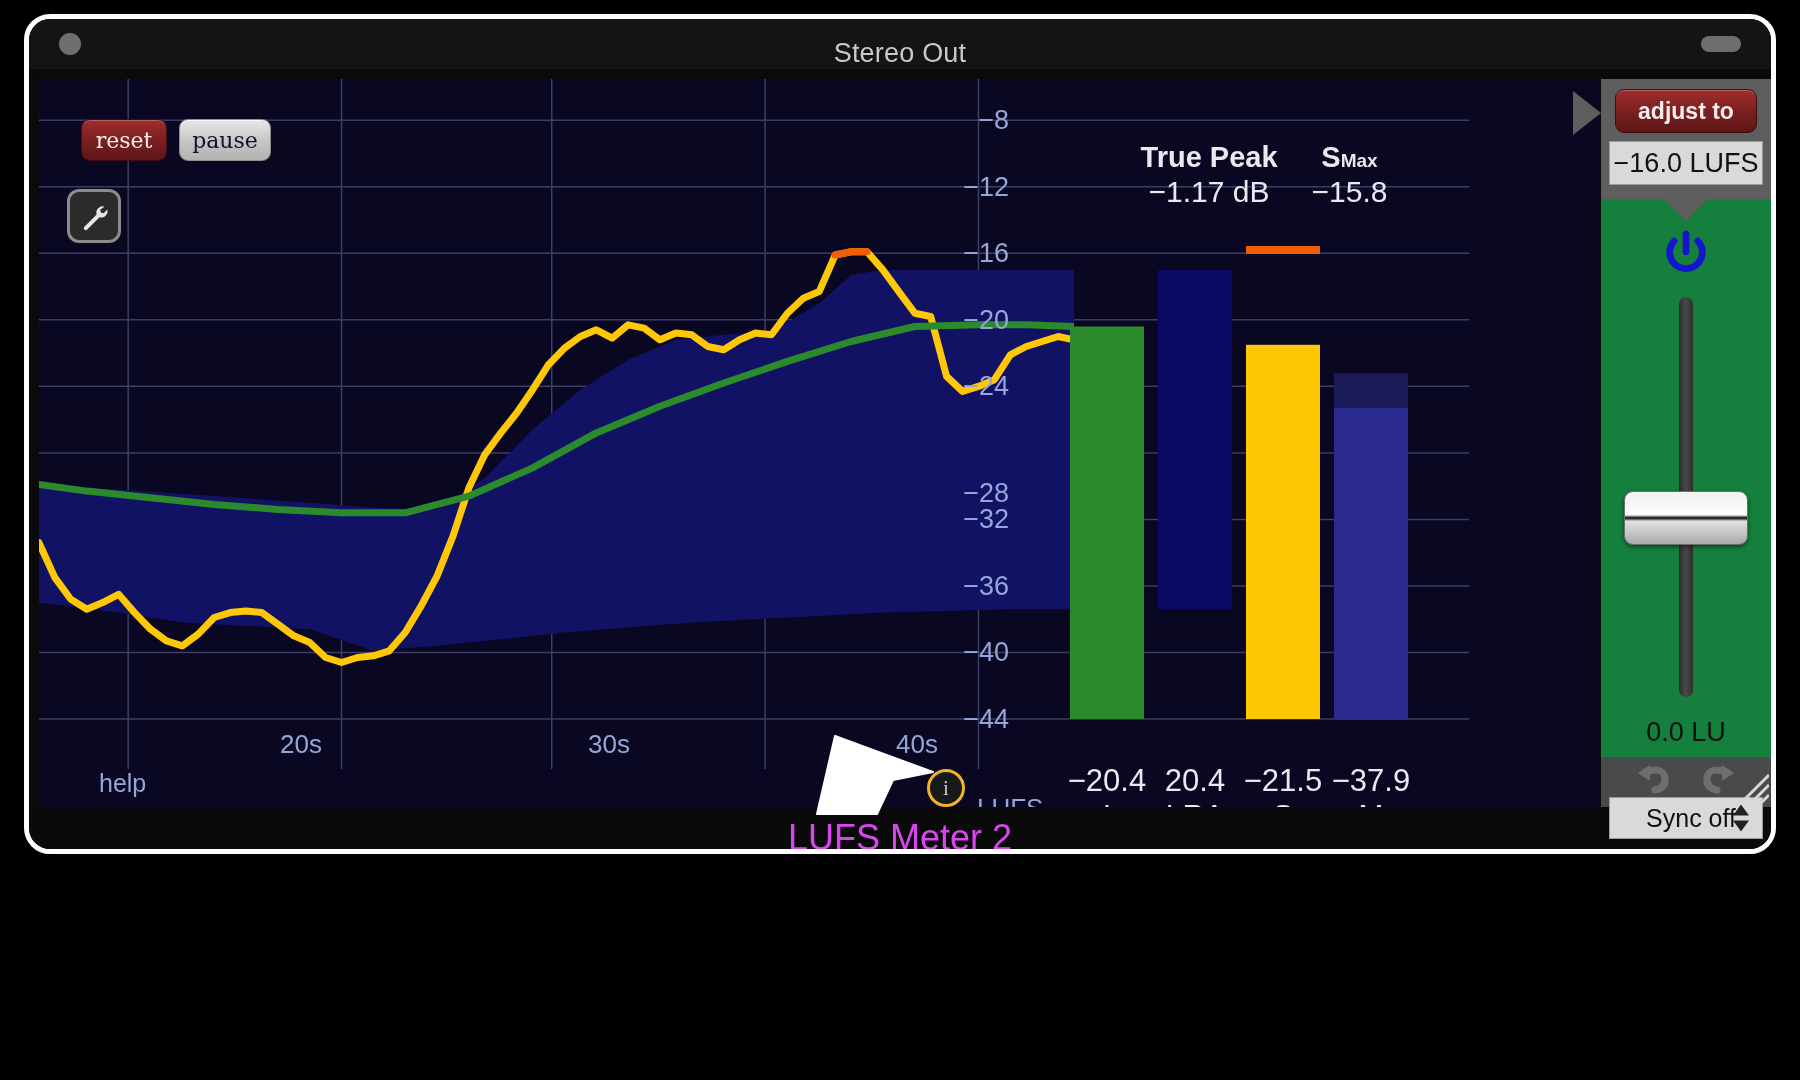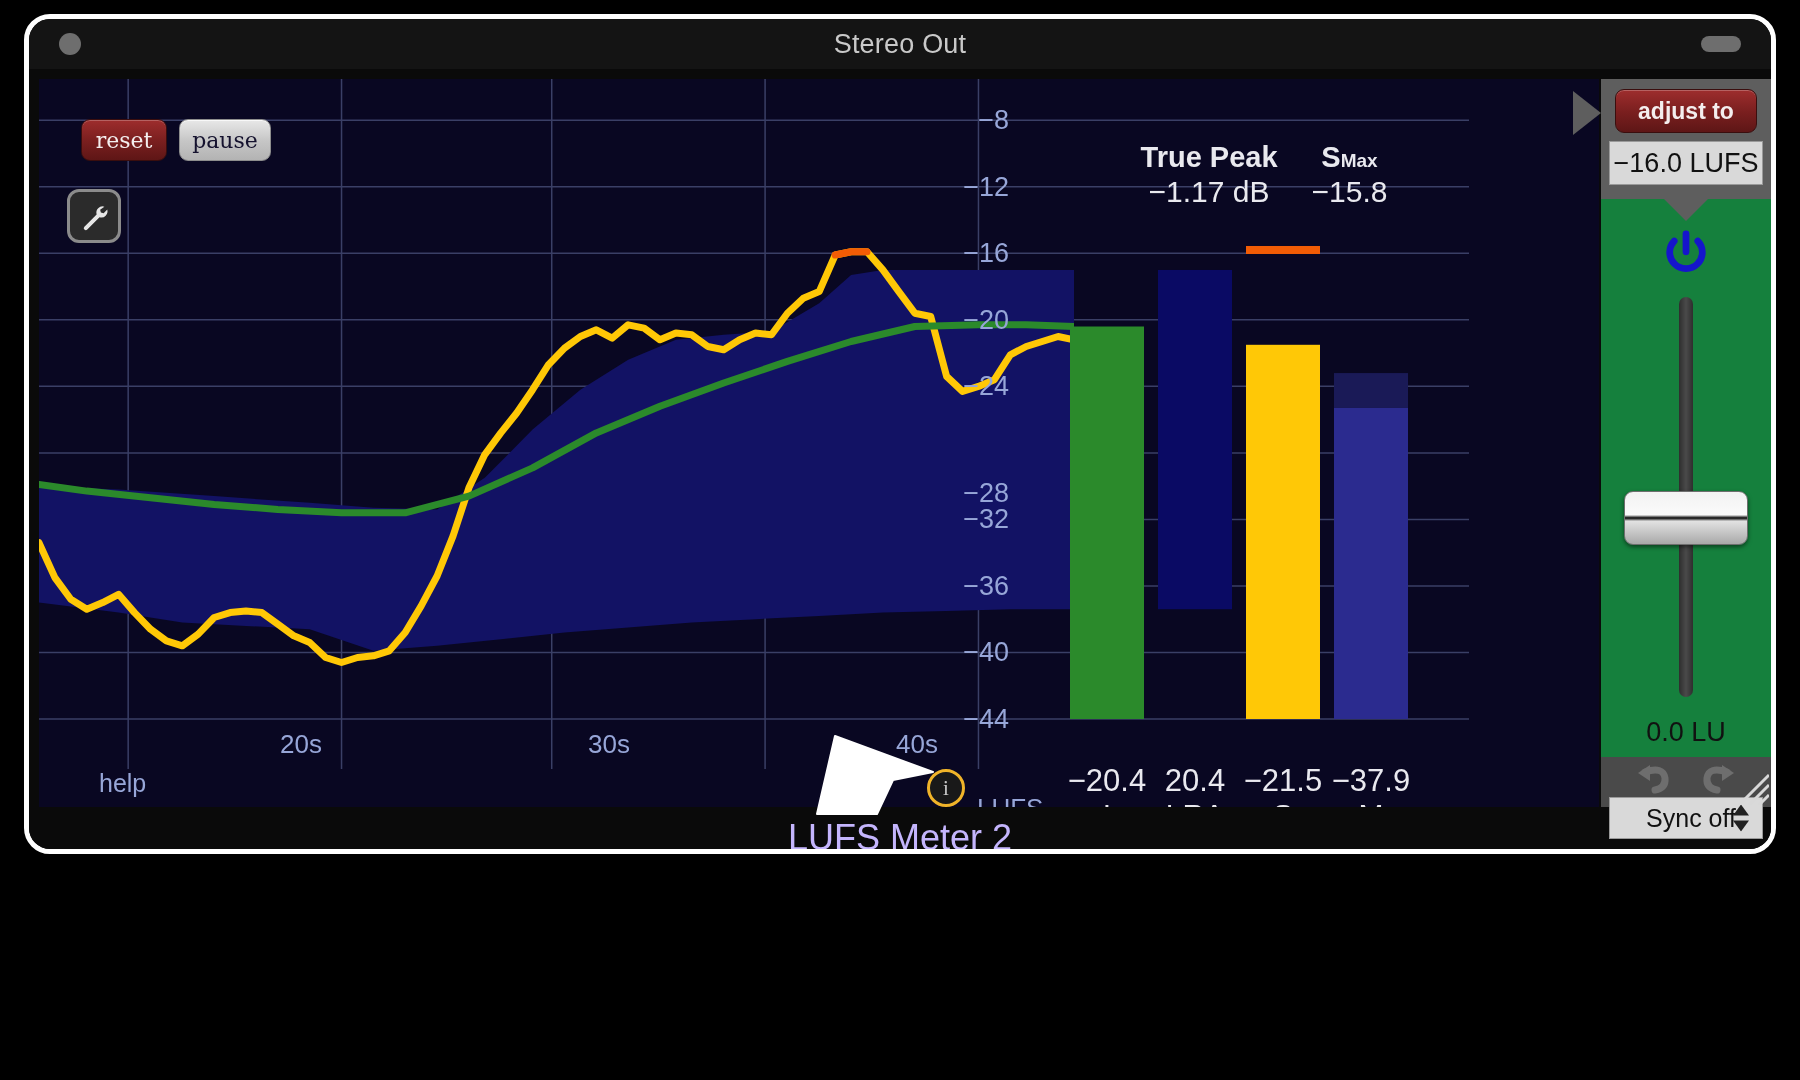--- a/index.html
+++ b/index.html
@@ -21,21 +21,21 @@
     background: #0a0a0a;
     border: 5px solid #ffffff;
     border-radius: 26px;
     overflow: hidden;
   }
 
   
   .titlebar {
     position: absolute; left: 0; top: 0; width: 100%; height: 50px;
     background: #141414;
-    display: flex; align-items: center; justify-content: center;
+    display: flex; align-items: flex-end; justify-content: center;
   }
   .titlebar-title {
     color: #c9c9c9; font-size: 27px; letter-spacing: .2px;
     font-family: "Liberation Sans", sans-serif;
   }
   .tb-dot {
     position: absolute; left: 30px; top: 14px;
     width: 22px; height: 22px; border-radius: 50%;
     background: #6e6e6e;
   }
@@ -268,21 +268,21 @@
     width: 40px; height: 40px; overflow: hidden;
     pointer-events: none;
   }
 
   
   .plugin-footer {
     position: absolute; left: 0; top: 748px; width: 100%; height: 42px;
     display: flex; align-items: center; justify-content: center;
   }
   .plugin-footer span {
-    color: #c4b5fd; font-size: 36px;
+    color: #d946ef; font-size: 36px;
     font-family: "Liberation Sans", sans-serif;
   }
 
   
   .cursor-arrow { position: absolute; left: 815px; top: 718px; pointer-events: none; }
 </style>
 </head>
 <body>
 
 <div id="app-root">

